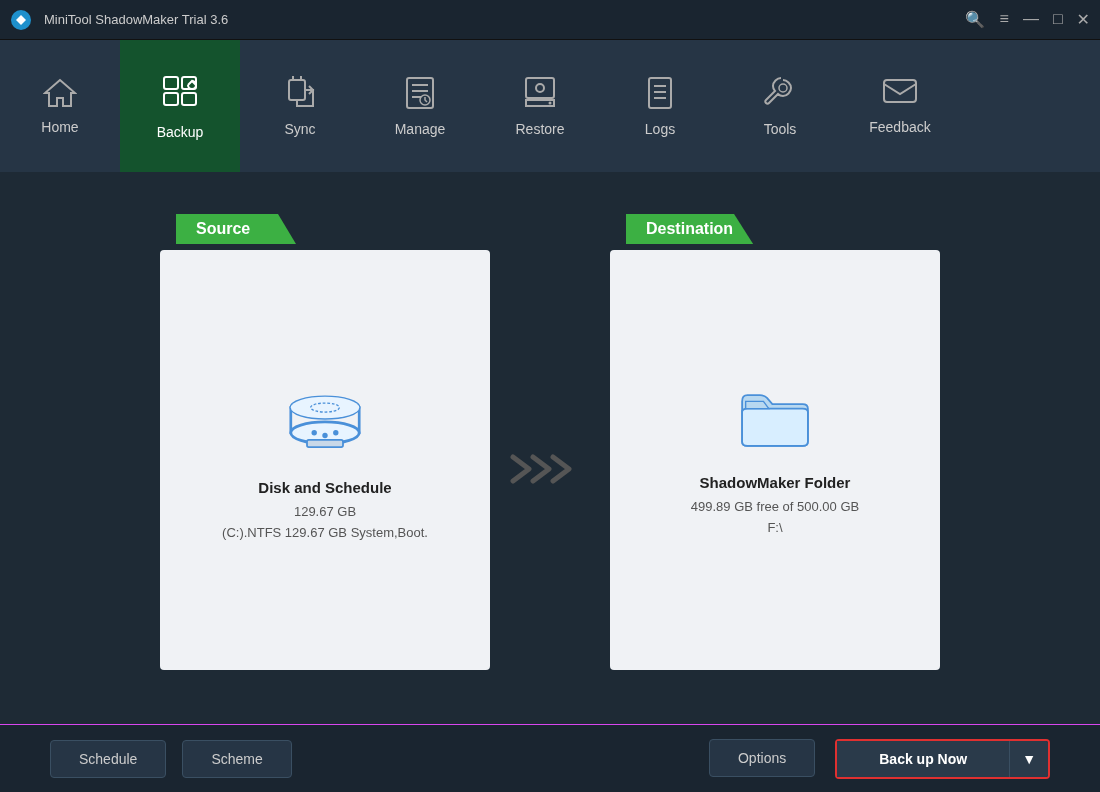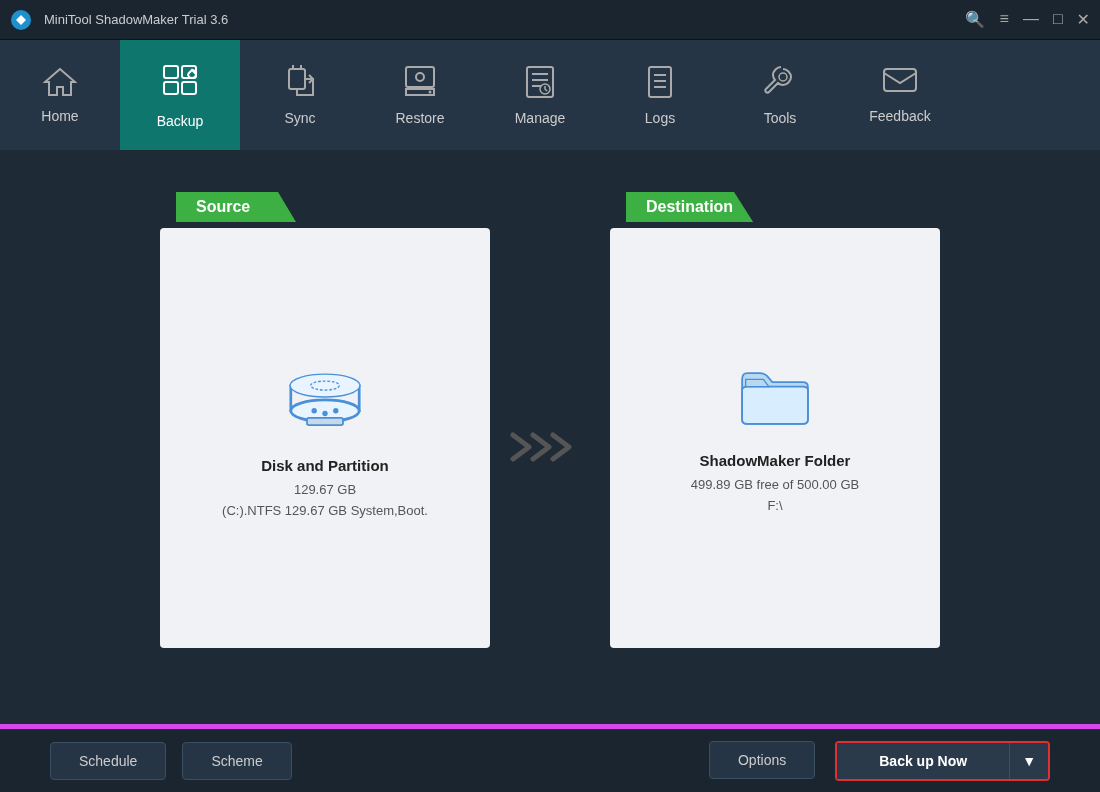--- a/index.html
+++ b/index.html
@@ -42,38 +42,38 @@
     }
     .title-bar-controls span {
       font-size: 16px;
       color: #aaa;
       cursor: pointer;
     }
 
     
     .nav-bar {
       background: #263545;
-      height: 110px;
+      height: 132px;
       display: flex;
       align-items: stretch;
     }
     .nav-item {
       display: flex;
       flex-direction: column;
       align-items: center;
       justify-content: center;
       width: 120px;
       cursor: pointer;
       gap: 6px;
       color: #ccc;
       font-size: 14px;
       transition: background 0.2s;
     }
     .nav-item.active {
-      background: #0f766e;
+      background: #14532d;
       color: #fff;
       gap: 12px;
     }
     .nav-icon {
       font-size: 28px;
       line-height: 1;
     }
 
     
     .main-content {
@@ -158,21 +158,21 @@
       position: absolute;
       bottom: 0;
       left: 0;
       right: 0;
       height: 68px;
       background: #1a2530;
       display: flex;
       align-items: center;
       padding: 0 50px;
       justify-content: space-between;
-      border-top: 5px solid #d946ef;
+      border-top: 1px solid #d946ef;
     }
     .bottom-bar-left {
       display: flex;
       gap: 16px;
     }
     .btn {
       background: #263545;
       border: 1px solid #3a4f62;
       color: #ccc;
       padding: 10px 28px;
@@ -278,46 +278,46 @@
         <path d="M18 4 L18 0" stroke="#aaa" stroke-width="2"></path>
         <path d="M22 14 L30 14 L30 30 L14 30 L14 24" stroke="#aaa" stroke-width="2" fill="none"></path>
         <path d="M26 10 L30 14 L26 18" stroke="#aaa" stroke-width="2" fill="none"></path>
       </svg>
     </div>
     <span>Sync</span>
   </div>
 
   <div class="nav-item">
     <div class="nav-icon">
-      <svg width="36" height="34" viewBox="0 0 36 34" fill="none">
-        <rect x="4" y="2" width="28" height="20" rx="2" stroke="#aaa" stroke-width="2"></rect>
-        <circle cx="18" cy="12" r="4" stroke="#aaa" stroke-width="2"></circle>
-        <path d="M4 24 L32 24 L32 30 L4 30 Z" stroke="#aaa" stroke-width="2" fill="none"></path>
-        <circle cx="28" cy="27" r="1.5" fill="#aaa"></circle>
-      </svg>
-    </div>
-    <span>Restore</span>
-  </div>
-
-  <div class="nav-item">
-    <div class="nav-icon">
       <svg width="34" height="34" viewBox="0 0 34 34" fill="none">
         <rect x="4" y="2" width="26" height="30" rx="2" stroke="#aaa" stroke-width="2"></rect>
         <line x1="9" y1="9" x2="25" y2="9" stroke="#aaa" stroke-width="2"></line>
         <line x1="9" y1="15" x2="25" y2="15" stroke="#aaa" stroke-width="2"></line>
         <line x1="9" y1="21" x2="18" y2="21" stroke="#aaa" stroke-width="2"></line>
         <circle cx="22" cy="24" r="5" stroke="#aaa" stroke-width="1.5" fill="none"></circle>
         <path d="M22 21 L22 24 L24 26" stroke="#aaa" stroke-width="1.5"></path>
       </svg>
     </div>
     <span>Manage</span>
   </div>
 
   <div class="nav-item">
     <div class="nav-icon">
+      <svg width="36" height="34" viewBox="0 0 36 34" fill="none">
+        <rect x="4" y="2" width="28" height="20" rx="2" stroke="#aaa" stroke-width="2"></rect>
+        <circle cx="18" cy="12" r="4" stroke="#aaa" stroke-width="2"></circle>
+        <path d="M4 24 L32 24 L32 30 L4 30 Z" stroke="#aaa" stroke-width="2" fill="none"></path>
+        <circle cx="28" cy="27" r="1.5" fill="#aaa"></circle>
+      </svg>
+    </div>
+    <span>Restore</span>
+  </div>
+
+  <div class="nav-item">
+    <div class="nav-icon">
       <svg width="34" height="34" viewBox="0 0 34 34" fill="none">
         <rect x="6" y="2" width="22" height="30" rx="2" stroke="#aaa" stroke-width="2"></rect>
         <line x1="11" y1="10" x2="23" y2="10" stroke="#aaa" stroke-width="2"></line>
         <line x1="11" y1="16" x2="23" y2="16" stroke="#aaa" stroke-width="2"></line>
         <line x1="11" y1="22" x2="23" y2="22" stroke="#aaa" stroke-width="2"></line>
       </svg>
     </div>
     <span>Logs</span>
   </div>
 
@@ -361,21 +361,21 @@
 
             <ellipse cx="50" cy="32" rx="16" ry="5" fill="none" stroke="#4a90d9" stroke-width="1.5" stroke-dasharray="3 2"></ellipse>
 
             <circle cx="38" cy="60" r="3" fill="#4a90d9"></circle>
             <circle cx="50" cy="63" r="3" fill="#4a90d9"></circle>
             <circle cx="62" cy="60" r="3" fill="#4a90d9"></circle>
 
             <rect x="30" y="68" width="40" height="8" rx="2" fill="#c8d8e8" stroke="#4a90d9" stroke-width="2"></rect>
           </svg>
         </div>
-        <div class="card-title">Disk and Partition</div>
+        <div class="card-title">Disk and Schedule</div>
         <div class="card-sub">129.67 GB</div>
         <div class="card-sub">(C:).NTFS 129.67 GB System,Boot.</div>
       </div>
     </div>
 
     <div class="arrow-area">
       <div style="display:flex;align-items:center;margin-top:18px;">
         <svg width="90" height="40" viewBox="0 0 90 40" fill="none">
 
           <path d="M8 8 L24 20 L8 32" stroke="#555" stroke-width="5" stroke-linecap="round" stroke-linejoin="round" fill="none"></path>

